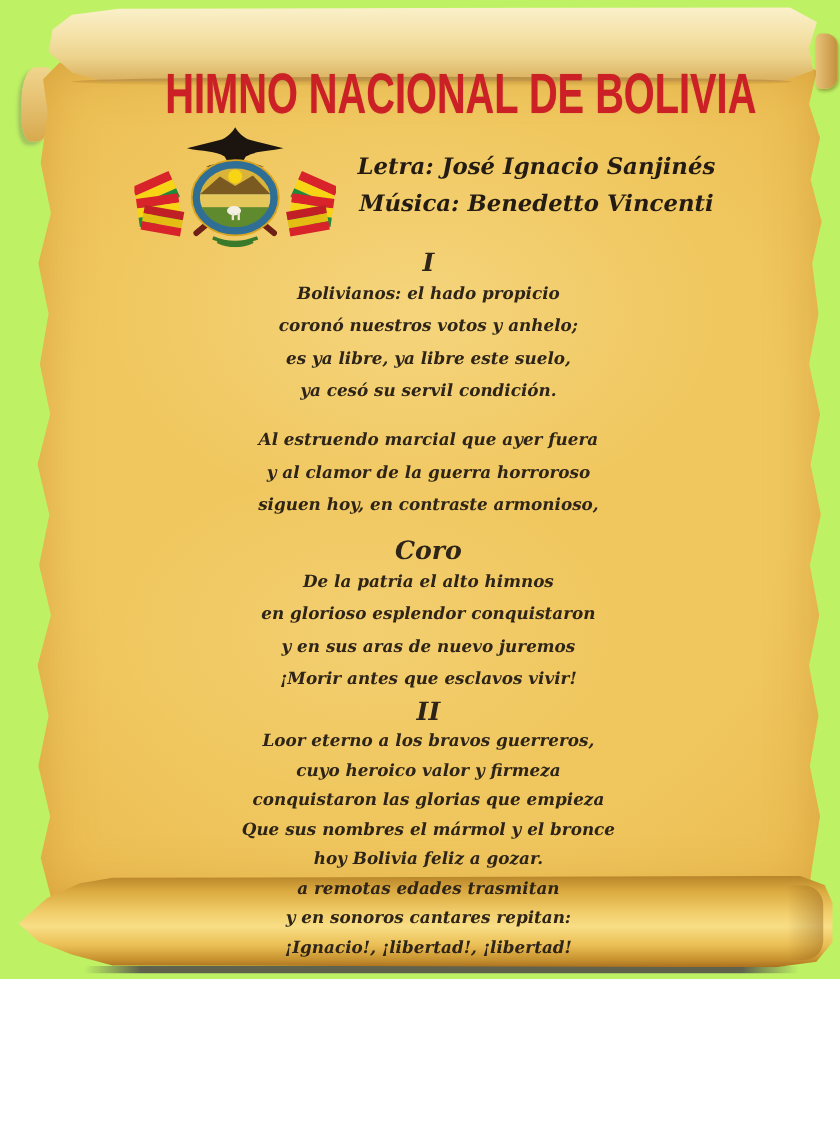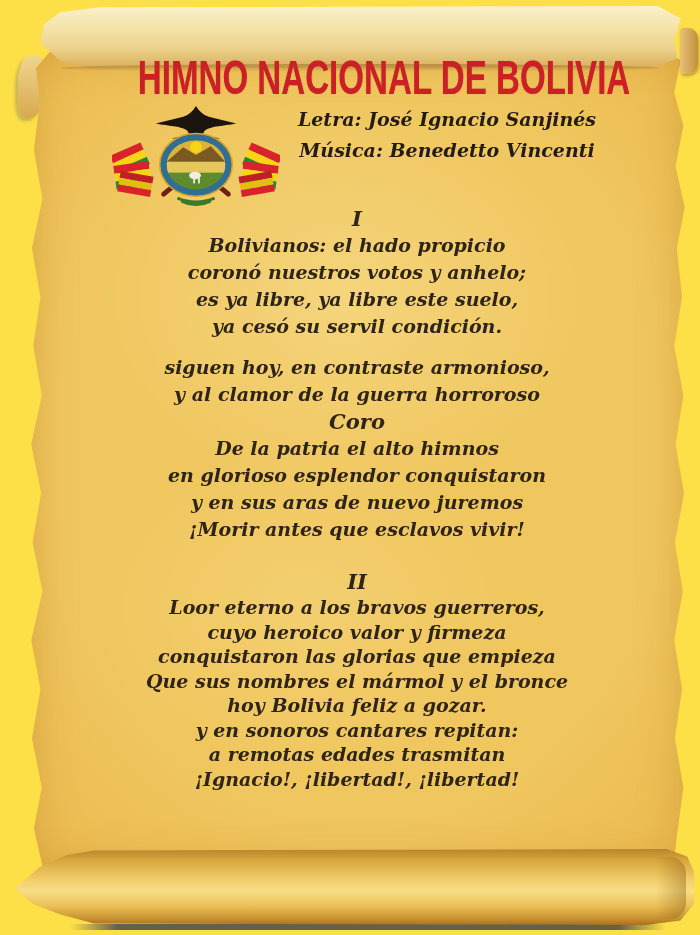--- a/index.html
+++ b/index.html
@@ -1,16 +1,16 @@
 <!DOCTYPE html>
 <html><head>
 <meta charset="utf-8">
 <style>
   html,body{margin:0;padding:0;background:#ffffff;}
-  .canvas{position:relative;width:700px;height:935px;background:#fde047;overflow:hidden;
+  .canvas{position:relative;width:700px;height:816px;background:#bef264;overflow:hidden;
           font-family:"DejaVu Serif", serif;}
 
   
   .roll-top{position:absolute;left:34px;top:6px;width:650px;height:62px;z-index:2;
     background:linear-gradient(180deg,#faf0ca 0%,#f4e2a8 38%,#ecd28c 68%,#d9af5c 100%);
     clip-path:polygon(1.5% 30%,4% 10%,10% 2%,96% 0%,99.5% 20%,98.5% 55%,99% 85%,95% 100%,8% 100%,4% 88%,1% 60%);
     box-shadow:0 4px 6px rgba(130,85,20,.5);}
   .roll-top-shadow{position:absolute;left:60px;top:64px;width:600px;height:8px;z-index:2;
     background:linear-gradient(180deg,rgba(140,90,25,.45),rgba(140,90,25,0));border-radius:50%;}
   .top-right-curl{position:absolute;right:2px;top:28px;width:18px;height:46px;z-index:3;
@@ -38,30 +38,30 @@
   .ground-shadow{position:absolute;left:70px;right:34px;bottom:5px;height:6px;z-index:0;
     background:linear-gradient(90deg,rgba(85,82,74,0),#55524a 8%,#55524a 92%,rgba(85,82,74,0));
     border-radius:3px;opacity:.9;}
 
   
   .content{position:absolute;left:42px;right:28px;top:54px;z-index:4;text-align:center;color:#2e2418;}
   .title{display:inline-block;white-space:nowrap;margin:0;
     font-family:"Liberation Sans", sans-serif;font-weight:bold;font-size:46px;line-height:48px;
     color:#cc2027;transform:scale(.72,1.03);transform-origin:50% 50%;
     text-shadow:0 0 1px rgba(150,20,20,.4);}
-  .header-row{display:flex;align-items:flex-start;justify-content:center;margin-top:2px;height:102px;}
+  .header-row{display:flex;align-items:center;justify-content:center;margin-top:2px;height:102px;}
   .coat{flex:0 0 auto;margin-left:-6px;}
   .credits{flex:0 0 auto;margin-left:18px;font-size:19px;font-weight:bold;font-style:italic;
     line-height:31px;color:#241c12;}
   .heading{font-size:21px;line-height:26px;font-weight:bold;font-style:italic;}
-  .vline{font-size:19px;line-height:27px;font-weight:bold;font-style:italic;white-space:nowrap;}
+  .vline{font-size:14px;line-height:27px;font-weight:bold;font-style:italic;white-space:nowrap;}
   .stanza-1{margin-top:0px;}
   .stanza-2{margin-top:14px;}
-  .stanza-coro{margin-top:1px;}
-  .stanza-2v{margin-top:26px;}
+  .stanza-coro{margin-top:11px;}
+  .stanza-2v{margin-top:0;}
   .stanza-2v .vline{line-height:24.5px;}
 </style>
 </head>
 <body>
 
 <div class="canvas">
 
   <div class="top-left-curl"></div>
   <div class="parchment-body"></div>
   <div class="roll-top"></div>
@@ -147,38 +147,39 @@
 
     <section class="stanza-1">
       <div class="heading">I</div>
       <div class="vline">Bolivianos: el hado propicio</div>
       <div class="vline">coronó nuestros votos y anhelo;</div>
       <div class="vline">es ya libre, ya libre este suelo,</div>
       <div class="vline">ya cesó su servil condición.</div>
     </section>
 
     <section class="stanza-2">
+      <div class="vline">Al estruendo marcial que ayer fuera</div>
+      <div class="vline">y al clamor de la guerra horroroso</div>
       <div class="vline">siguen hoy, en contraste armonioso,</div>
-      <div class="vline">y al clamor de la guerra horroroso</div>
     </section>
 
     <section class="stanza-coro">
       <div class="heading">Coro</div>
       <div class="vline">De la patria el alto himnos</div>
       <div class="vline">en glorioso esplendor conquistaron</div>
       <div class="vline">y en sus aras de nuevo juremos</div>
       <div class="vline">¡Morir antes que esclavos vivir!</div>
     </section>
 
     <section class="stanza-2v">
       <div class="heading">II</div>
       <div class="vline">Loor eterno a los bravos guerreros,</div>
       <div class="vline">cuyo heroico valor y firmeza</div>
       <div class="vline">conquistaron las glorias que empieza</div>
       <div class="vline">Que sus nombres el mármol y el bronce</div>
       <div class="vline">hoy Bolivia feliz a gozar.</div>
+      <div class="vline">a remotas edades trasmitan</div>
       <div class="vline">y en sonoros cantares repitan:</div>
-      <div class="vline">a remotas edades trasmitan</div>
       <div class="vline">¡Ignacio!, ¡libertad!, ¡libertad!</div>
     </section>
 
   </div>
 </div>
 
 </body></html>

